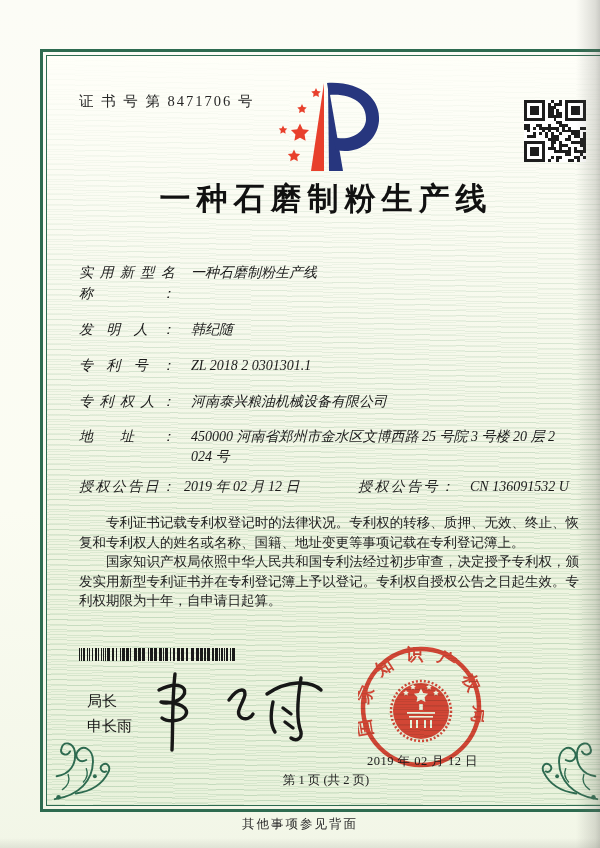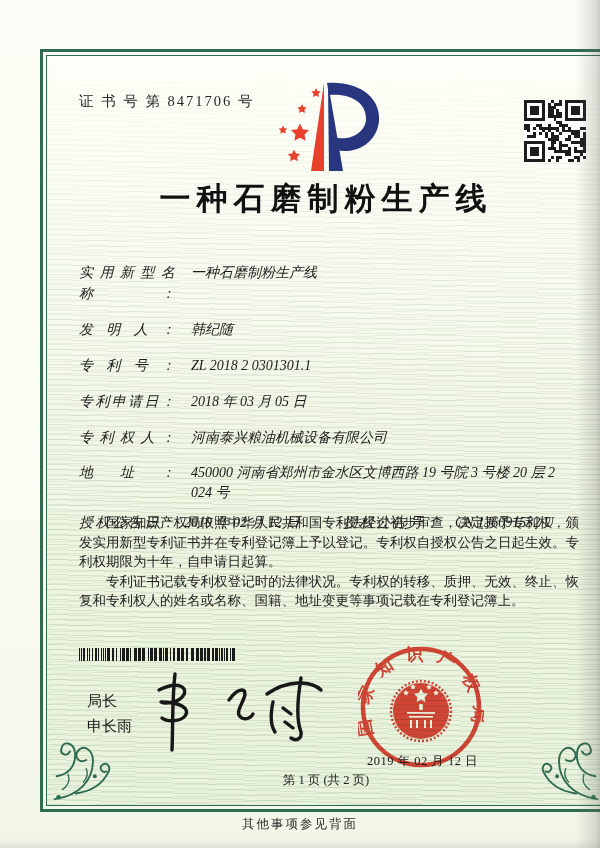--- a/index.html
+++ b/index.html
@@ -38,21 +38,21 @@
     font-size:31px;font-weight:bold;letter-spacing:6px;color:#111;}
 
   
   .fields{position:absolute;left:32px;right:24px;top:206px;font-size:14px;color:#1b1b1b;font-style:italic;}
   .row{display:flex;line-height:21px;margin-bottom:15px;}
   .flabel{display:inline-block;width:96px;min-width:96px;text-align:justify;text-align-last:justify;}
   .fvalue{flex:1;margin-left:16px;word-break:break-all;}
   .row.addr{line-height:20px;margin-bottom:9px;}
   .row.addr .fvalue{max-width:368px;}
   .grant-row .fvalue-fixed{width:152px;margin-left:9px;}
-  .grant-row .flabel.second{margin-left:7px;}
+  .grant-row .flabel.second{margin-left:22px;}
 
   
   .paras{position:absolute;left:32px;right:26px;top:457px;font-size:13.5px;line-height:19.5px;color:#222;text-align:justify;}
   .paras p{margin:0;text-indent:2em;}
 
   
   .barcode{position:absolute;left:32px;top:592px;width:162px;height:13px;fill:#1a1a1a;}
   .signer{position:absolute;left:40px;top:633px;font-size:15px;line-height:25px;color:#141414;z-index:6;}
   .signature{position:absolute;left:98px;top:610px;z-index:6;}
   .seal{position:absolute;left:311px;top:588px;width:126px;height:126px;z-index:7;opacity:0.93;mix-blend-mode:multiply;}
@@ -235,42 +235,38 @@
     </div>
     <div class="row">
       <span class="flabel">发明人：</span>
       <span class="fvalue">韩纪随</span>
     </div>
     <div class="row">
       <span class="flabel">专利号：</span>
       <span class="fvalue">ZL 2018 2 0301301.1</span>
     </div>
     <div class="row">
-      <span class="flabel">专利申请日：</span>
-      <span class="fvalue">2018 年 03 月 05 日</span>
-    </div>
-    <div class="row">
       <span class="flabel">专利权人：</span>
       <span class="fvalue">河南泰兴粮油机械设备有限公司</span>
     </div>
     <div class="row addr">
       <span class="flabel">地址：</span>
-      <span class="fvalue">450000  河南省郑州市金水区文博西路 19 号院 3 号楼 20 层 2024 号</span>
+      <span class="fvalue">450000  河南省郑州市金水区文博西路 25 号院 3 号楼 20 层 2024 号</span>
     </div>
     <div class="row grant-row">
       <span class="flabel">授权公告日：</span>
       <span class="fvalue-fixed">2019 年 02 月 12 日</span>
       <span class="flabel second">授权公告号：</span>
       <span class="fvalue">CN 136091532 U</span>
     </div>
   </div>
 
   <div class="paras">
+    <p>专利证书记载专利权登记时的法律状况。专利权的转移、质押、无效、终止、恢复和专利权人的姓名或名称、国籍、地址变更等事项记载在专利登记簿上。</p>
     <p>国家知识产权局依照中华人民共和国专利法经过初步审查，决定授予专利权，颁发实用新型专利证书并在专利登记簿上予以登记。专利权自授权公告之日起生效。专利权期限为十年，自申请日起算。</p>
-    <p>专利证书记载专利权登记时的法律状况。专利权的转移、质押、无效、终止、恢复和专利权人的姓名或名称、国籍、地址变更等事项记载在专利登记簿上。</p>
   </div>
 
   <svg class="barcode" viewBox="0 0 162 13" preserveAspectRatio="none" shape-rendering="crispEdges">
       <rect x="0" y="0" width="1" height="13"></rect>
       <rect x="2" y="0" width="1" height="13"></rect>
       <rect x="4" y="0" width="2" height="13"></rect>
       <rect x="8" y="0" width="1" height="13"></rect>
       <rect x="10" y="0" width="1" height="13"></rect>
       <rect x="13" y="0" width="1" height="13"></rect>
       <rect x="16" y="0" width="2" height="13"></rect>

